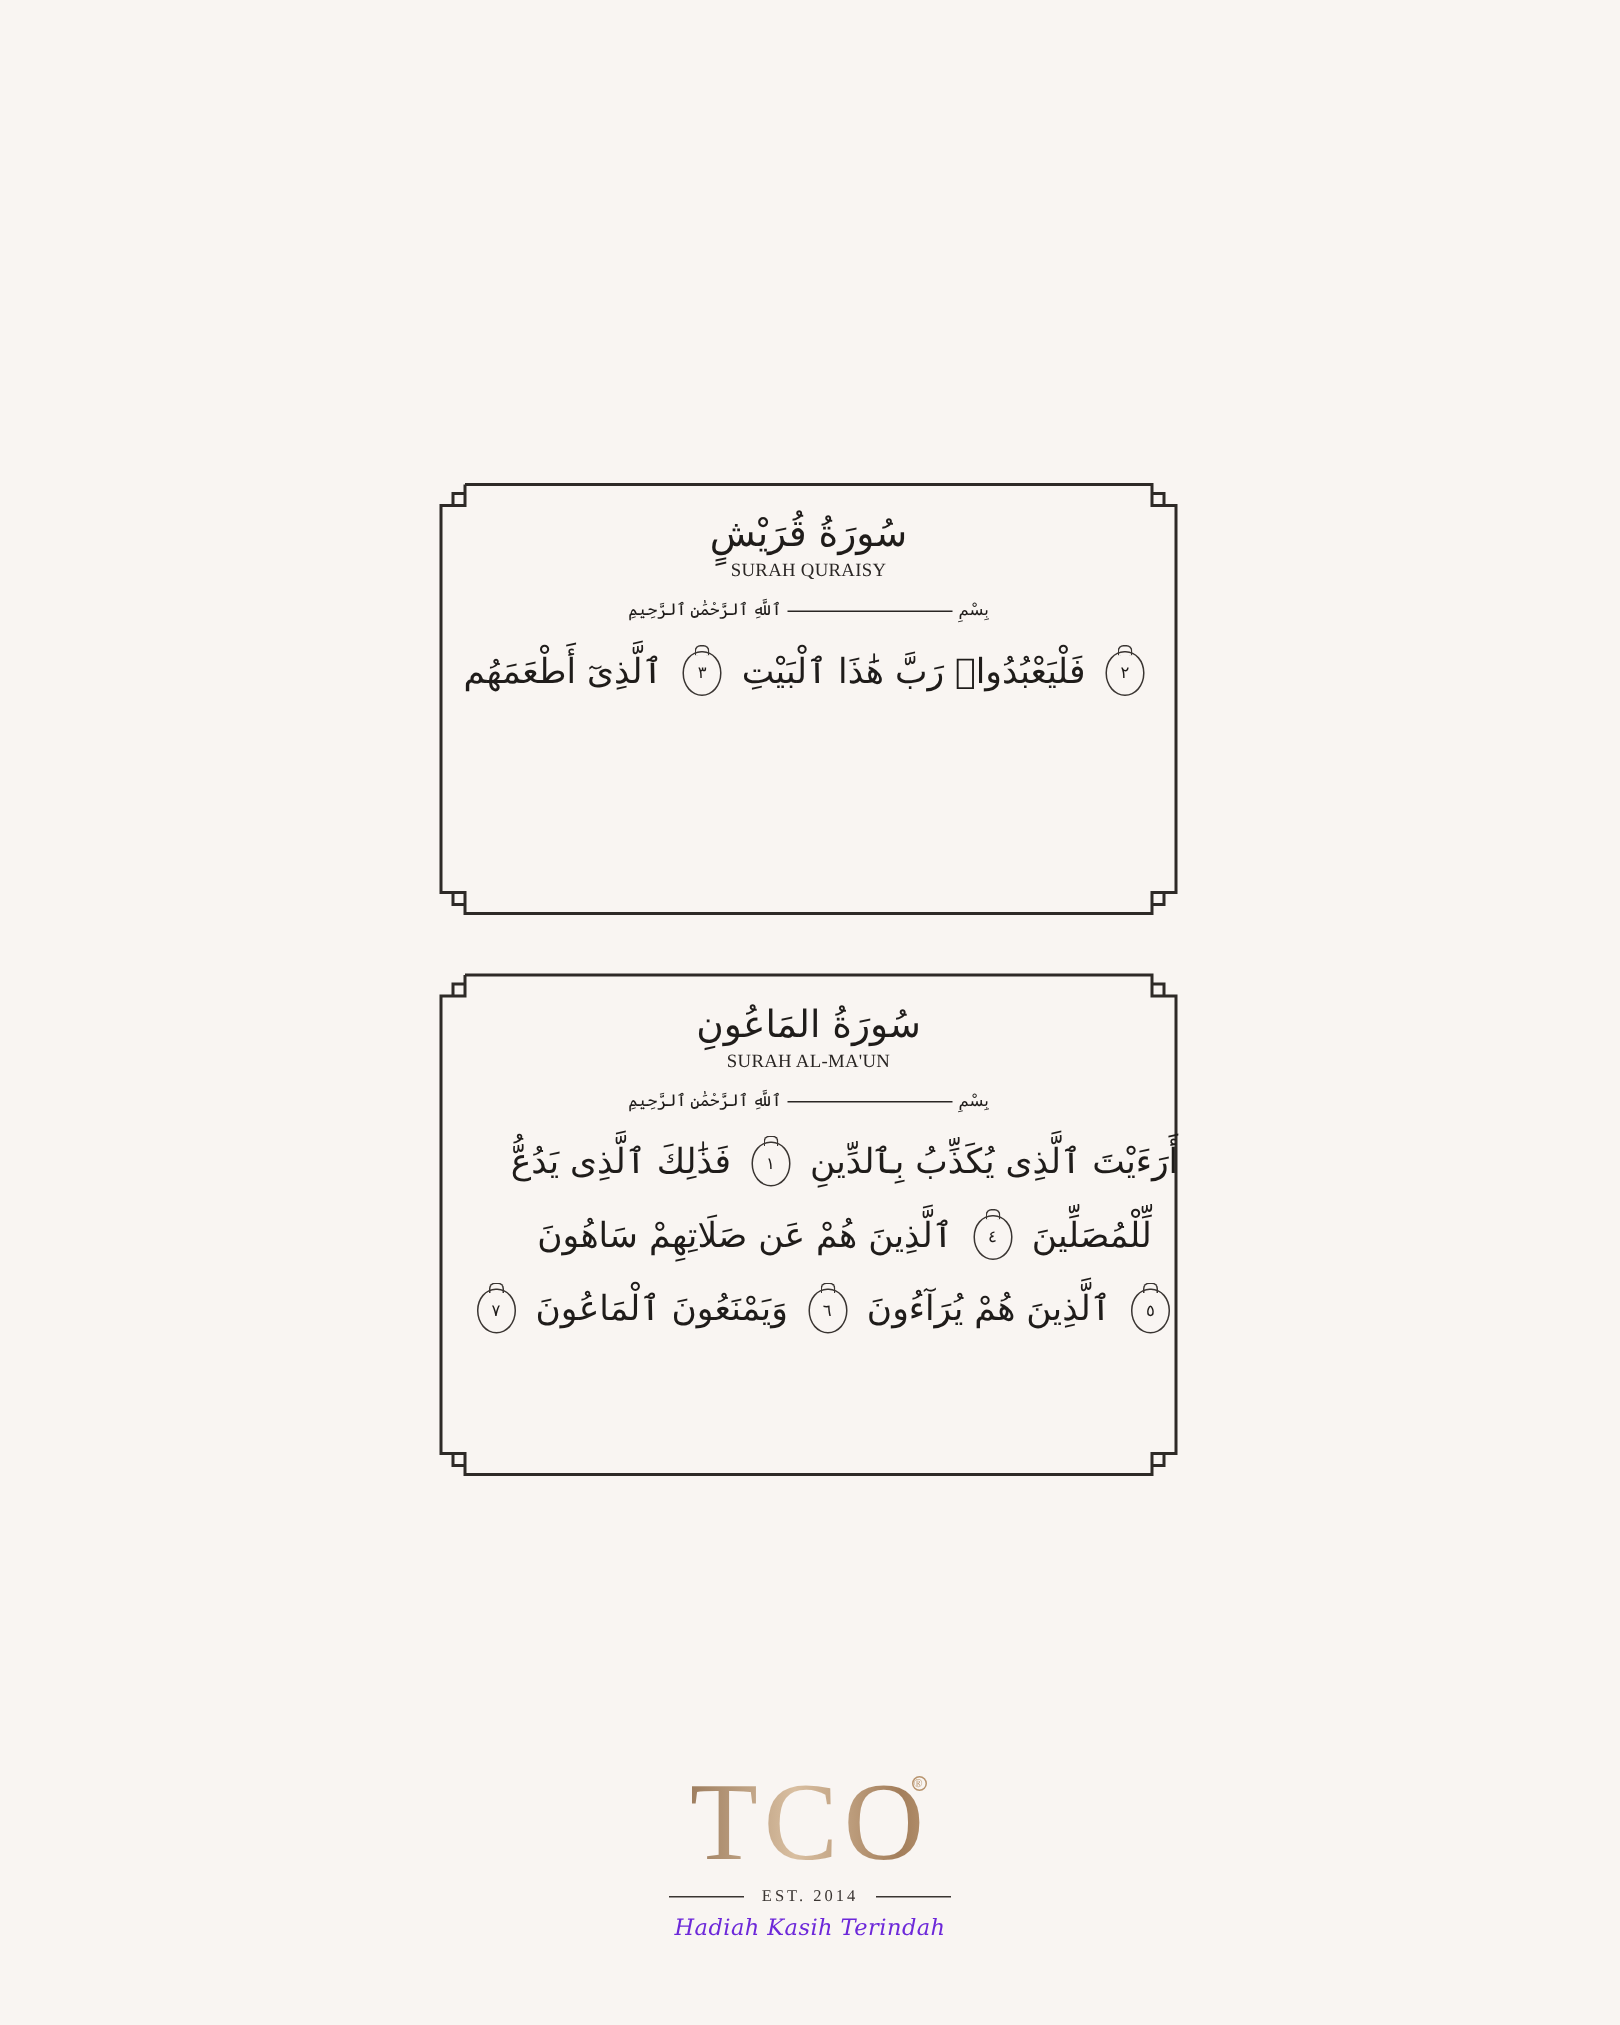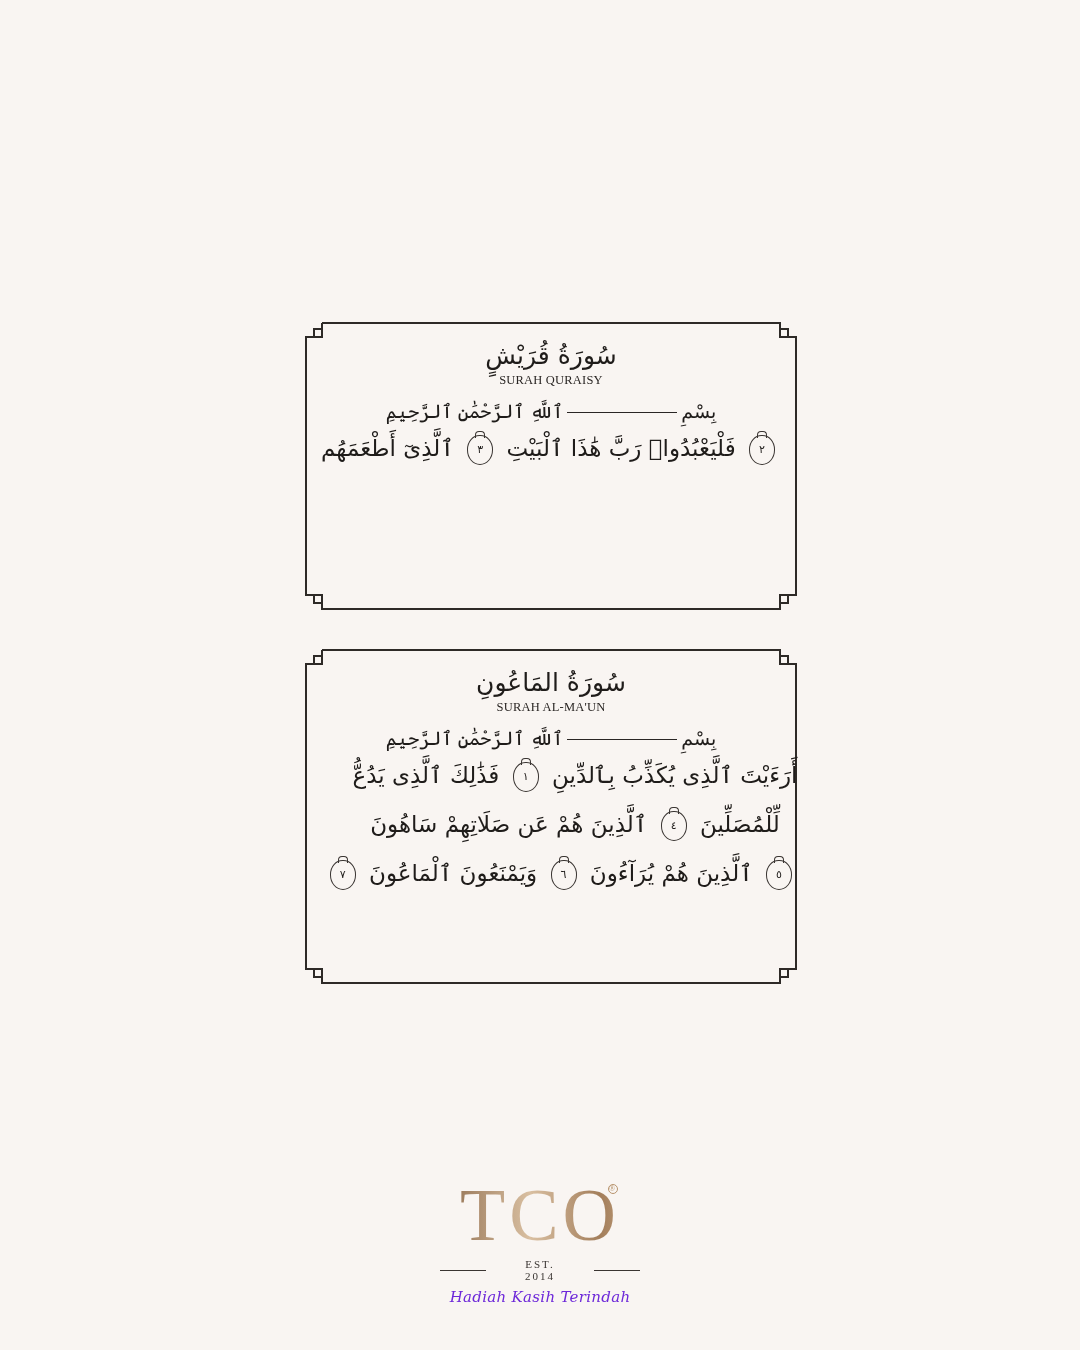--- a/index.html
+++ b/index.html
@@ -1,34 +1,34 @@
 <!DOCTYPE html>
 <html><head>
 <meta charset="utf-8">
 <style>
   html, body { margin:0; padding:0; }
   body {
     width:1080px; height:1350px; background:#f9f5f2; position:relative; overflow:hidden;
     font-family:"DejaVu Serif", serif; color:#1f1c1a;
   }
-  .frame { position:absolute; left:304px; width:494px; }
+  .frame { position:absolute; left:292px; width:494px; }
   .frame svg.border { position:absolute; left:0; top:0; width:100%; height:100%; overflow:visible; }
   .content { position:absolute; left:0; right:0; top:0; bottom:0; text-align:center; }
   .title-ar { font-family:"DejaVu Sans", sans-serif; font-size:25px; line-height:30px; direction:rtl; margin-top:20px; color:#1f1c1a; }
   .title-en { font-family:"Liberation Serif", serif; font-size:12.5px; letter-spacing:0.2px; margin-top:2px; color:#2a2624; }
-  .basmala { font-family:Liberation Sans, sans-serif; font-size:19px; direction:rtl; margin-top:12px; position:relative; height:22px; }
+  .basmala { font-family:Liberation Serif, serif; font-size:11px; direction:rtl; margin-top:12px; position:relative; height:22px; }
   .basmala .line { display:inline-block; width:110px; border-bottom:1.5px solid #2a2624; vertical-align:middle; margin:0 4px; }
   .verse-line { font-family:"DejaVu Sans", sans-serif; direction:rtl; font-size:23px; line-height:49px; white-space:nowrap; color:#1f1c1a; }
   .ayah { display:inline-block; width:24px; height:28px; border:1.3px solid #3a3532; border-radius:48% 48% 50% 50%; font-size:11px; line-height:28px; text-align:center; margin:0 6px; vertical-align:middle; position:relative; }
   .ayah::before { content:""; position:absolute; top:-5px; left:7px; width:8px; height:6px; border:1px solid #3a3532; border-bottom:none; border-radius:4px 4px 0 0; }
   .logo { position:absolute; left:440px; top:1180px; width:200px; text-align:center; }
   .logo-mark { font-family:Liberation Serif, serif; font-size:74px; line-height:70px; letter-spacing:4px; color:#b8946e;
     background:linear-gradient(90deg,#8d6b4c 0%,#d9bfa1 45%,#a37e5b 80%,#c7a683 100%); -webkit-background-clip:text; background-clip:text; -webkit-text-fill-color:transparent; position:relative; }
   .reg { position:absolute; right:22px; top:4px; font-size:8px; color:#b8946e; -webkit-text-fill-color:#b8946e; border:1px solid #b8946e; border-radius:50%; width:8px; height:8px; line-height:8px; }
-  .est { font-family:"Liberation Serif", serif; font-size:11px; letter-spacing:2px; color:#3a3532; display:flex; align-items:center; justify-content:center; gap:24px; margin-top:8px; }
+  .est { font-family:"Liberation Serif", serif; font-size:11px; letter-spacing:2px; color:#3a3532; display:flex; align-items:center; justify-content:center; gap:12px; margin-top:8px; }
   .est .rule { width:50px; border-top:1.3px solid #3a3532; }
   .tagline { font-family:"DejaVu Serif", serif; font-style:italic; font-size:15px; color:#6d28d9; margin-top:6px; letter-spacing:0.3px; }
 </style>
 </head>
 <body>
 
 <div class="frame" style="top:321px;height:290px;">
   <svg class="border" viewBox="0 0 494 290" preserveAspectRatio="none">
     <g fill="none" stroke="#2e2a27" stroke-width="2">
       <path d="M18 2 H476 V8 H484 V16 H476 V8 H484 M484 16 H492 V274 H484 V282 H476 V274 H484 M476 282 V288 H18 V282 H10 V274 H18 V282 H10 M10 274 H2 V16 H10 V8 H18 V16 H10 M18 8 V2"></path>

